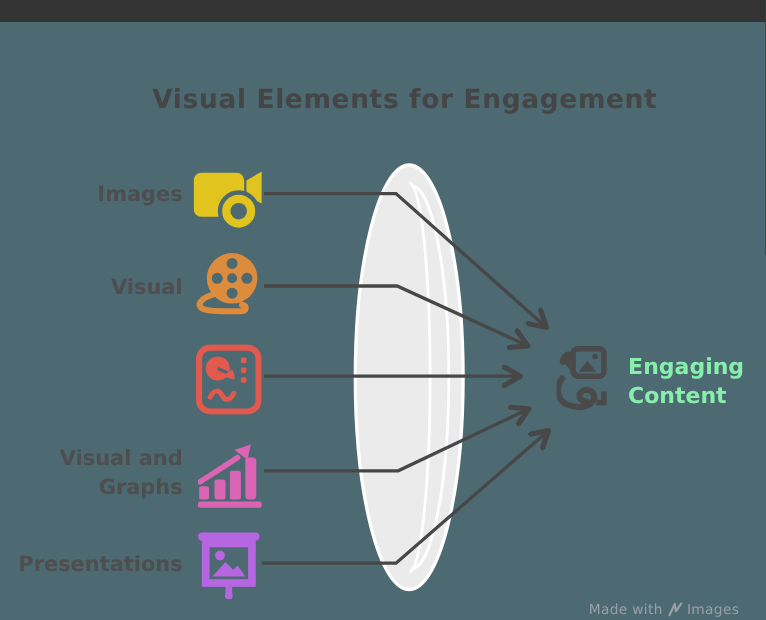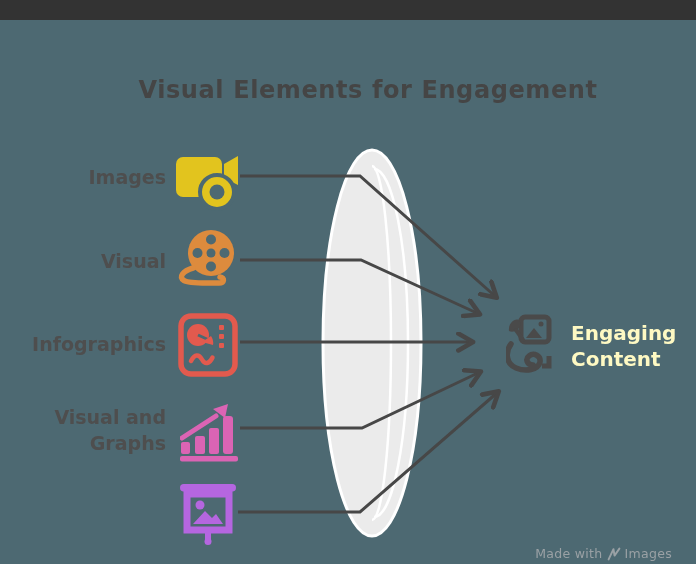--- a/index.html
+++ b/index.html
@@ -29,21 +29,21 @@
   .ic-presentations{left:180px;top:463px;}
   .ic-result{left:506px;top:294px;}
   .c-yellow{color:#e2c41e;}
   .c-orange{color:#dd8b3d;}
   .c-red{color:#e25a4e;}
   .c-pink{color:#db64b4;}
   .c-purple{color:#b566e0;}
   .c-dark{color:#4a4a4a;}
   .result-label{
     position:absolute;left:571px;top:300px;width:125px;
-    font-size:20px;font-weight:bold;color:#fef9c3;line-height:26px;
+    font-size:20px;font-weight:bold;color:#86efac;line-height:26px;
   }
   .footer{
     position:absolute;right:24px;top:526px;display:flex;align-items:center;gap:4px;
     font-size:12.5px;color:#9aa1a5;letter-spacing:0.3px;text-align:center;
   }
   .footer svg{color:#9aa1a5;}
 </style>
 </head>
 <body>
 
@@ -66,22 +66,22 @@
       <polyline points="240,322 472,322" marker-end="url(#arrow)"></polyline>
       <polyline points="240,408 362,408 480,352" marker-end="url(#arrow)"></polyline>
       <polyline points="238,492 360,492 498,372" marker-end="url(#arrow)"></polyline>
     </g>
   </svg>
 
   <div class="title">Visual Elements for Engagement</div>
 
   <div class="row-label lbl-images">Images</div>
   <div class="row-label lbl-videos">Visual</div>
-  <div class="row-label lbl-infographics">Infographics</div>
   <div class="row-label lbl-charts">Visual and Graphs</div>
+  <div class="row-label lbl-presentations">Presentations</div>
 
   <svg class="icon ic-images c-yellow" width="62" height="64" viewBox="0 0 62 64">
     <rect x="0" y="10" width="46" height="40" rx="7" fill="currentColor"></rect>
     <path d="M48,17 L62,9 L62,38 L48,31 Z" fill="currentColor"></path>
     <circle cx="41" cy="45" r="17" fill="currentColor" stroke="#4d6972" stroke-width="4"></circle>
     <circle cx="41" cy="45" r="7.5" fill="#4d6972"></circle>
   </svg>
 
   <svg class="icon ic-videos c-orange" width="60" height="62" viewBox="0 0 60 62">
     <circle cx="34" cy="26" r="23" fill="currentColor"></circle>

